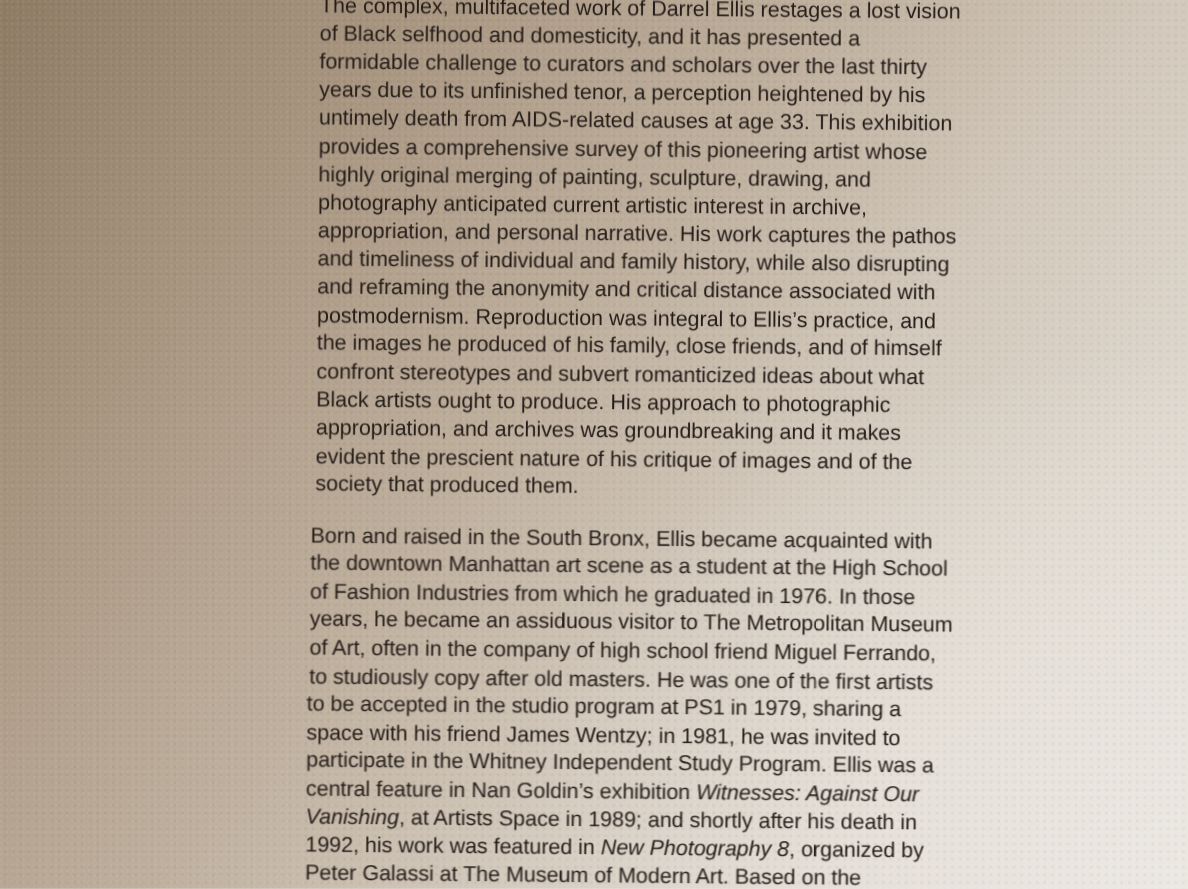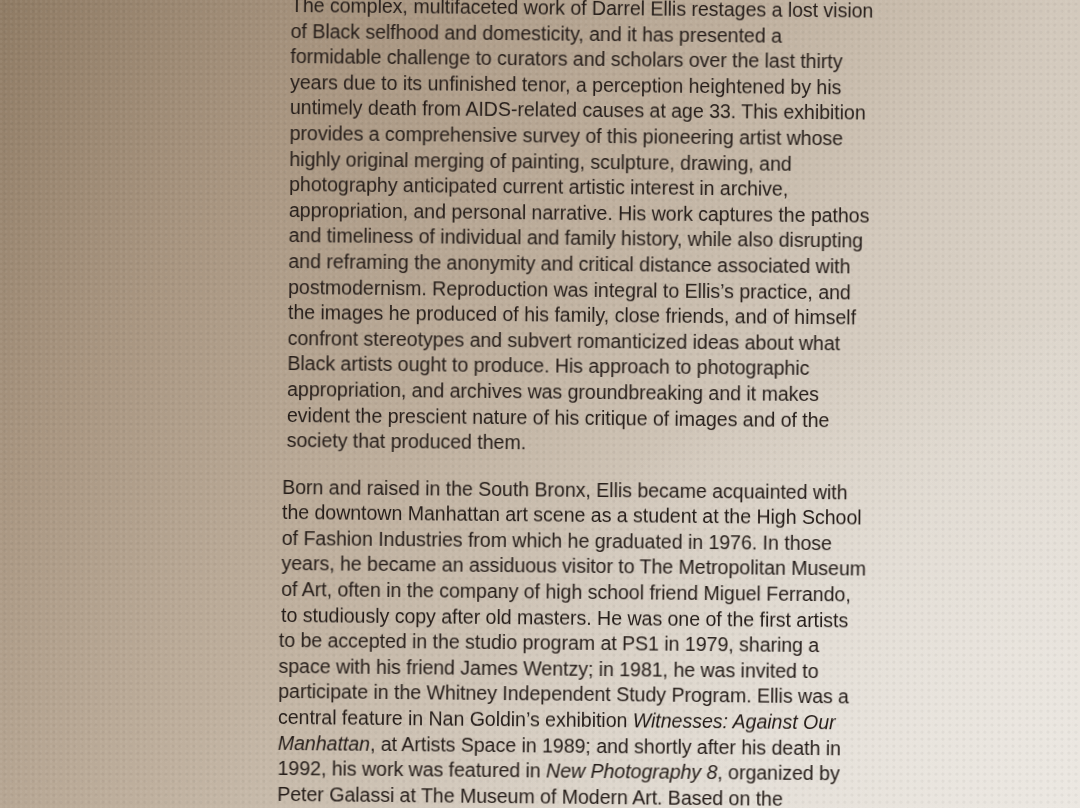--- a/index.html
+++ b/index.html
@@ -86,20 +86,20 @@
     <span class="line">years, he became an assiduous visitor to The Metropolitan Museum</span>
     <span class="line">of Art, often in the company of high school friend Miguel Ferrando,</span>
     <span class="line">to studiously copy after old masters. He was one of the first artists</span>
     <span class="line">to be accepted in the studio program at PS1 in 1979, sharing a</span>
     <span class="line">space with his friend James Wentzy; in 1981, he was invited to</span>
     <span class="line">participate in the Whitney Independent Study Program. Ellis was a</span>
     <span class="line">
       <span>central feature in Nan Goldin’s exhibition </span><em>Witnesses: Against Our</em>
     </span>
     <span class="line">
-      <em>Manhattan</em><span>, at Artists Space in 1989; and shortly after his death in</span>
+      <em>Vanishing</em><span>, at Artists Space in 1989; and shortly after his death in</span>
     </span>
     <span class="line">
       <span>1992, his work was featured in </span><em>New Photography 8</em><span>, organized by</span>
     </span>
     <span class="line">Peter Galassi at The Museum of Modern Art. Based on the</span>
   </p>
 </div>
 
 </body></html>

